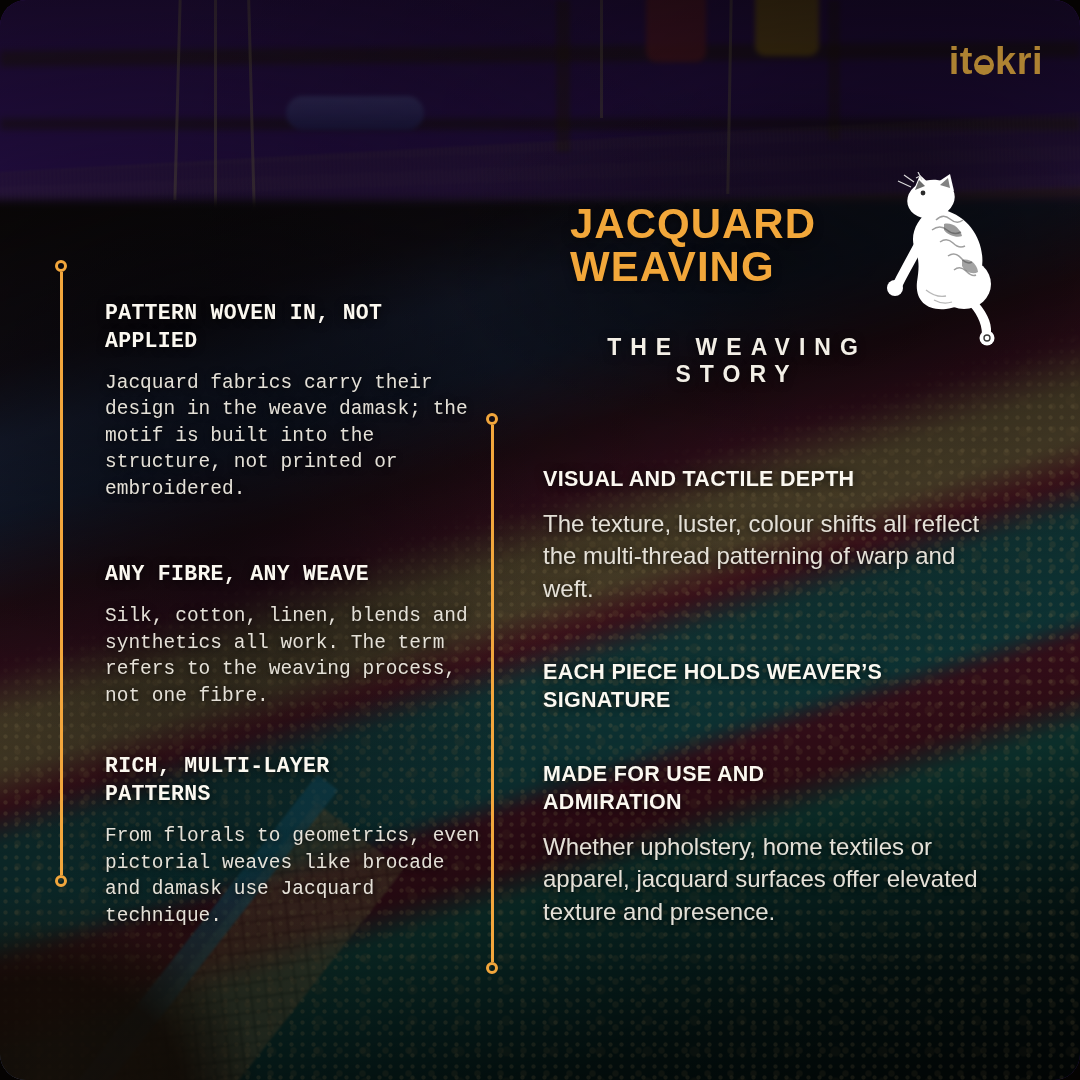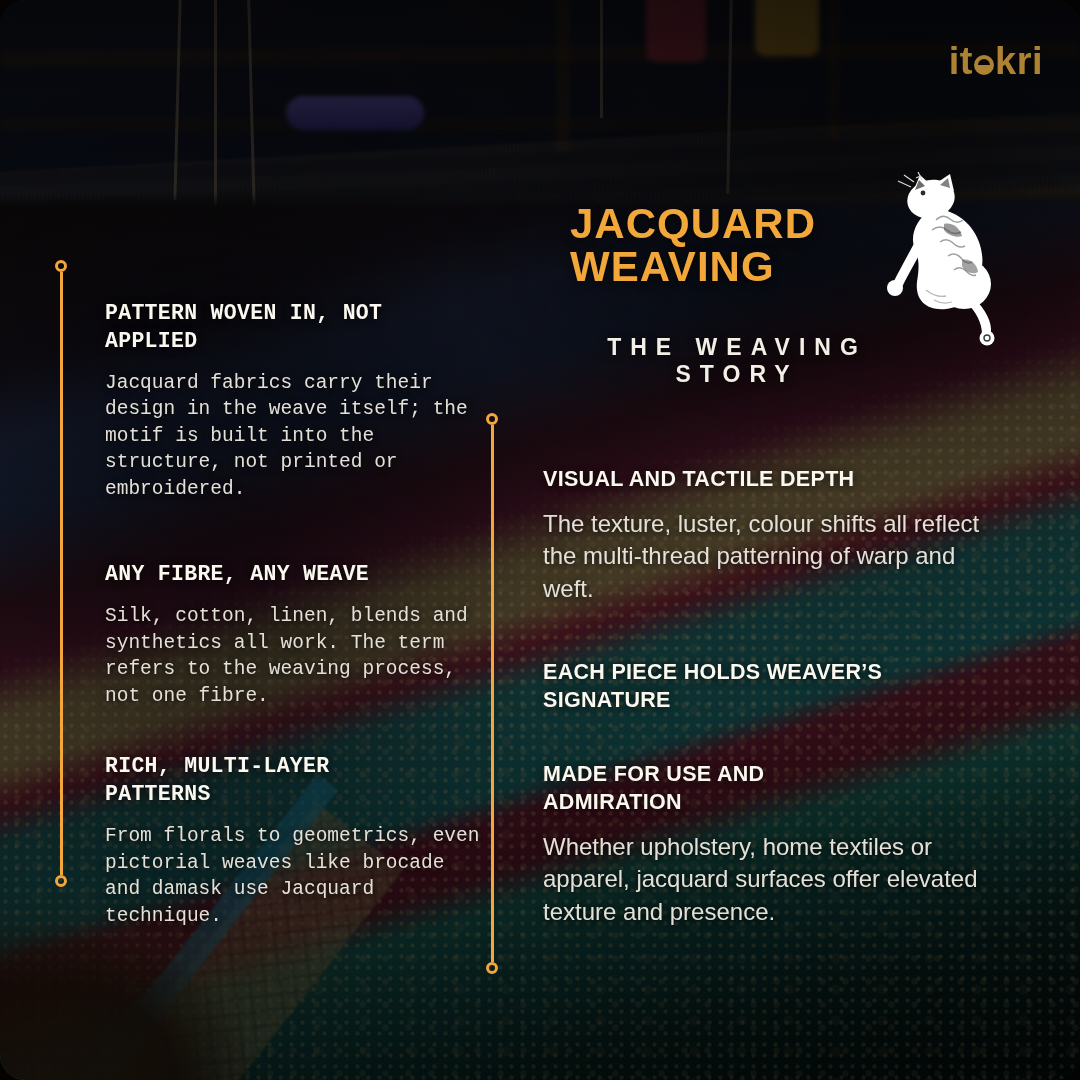--- a/index.html
+++ b/index.html
@@ -1,17 +1,17 @@
 <!DOCTYPE html>
 <html><head>
 <meta charset="utf-8">
 <style>
   html,body{margin:0;padding:0;background:#050302;}
   .stage{width:1080px;height:1080px;position:relative;font-family:"Liberation Sans",sans-serif;overflow:hidden;}
-  .poster{position:absolute;inset:0;border-radius:26px;overflow:hidden;background:#0f172a;}
+  .poster{position:absolute;inset:0;border-radius:26px;overflow:hidden;background:#4c1d95;}
 
   
   .bg-layer{position:absolute;pointer-events:none;}
   .loom-beam-top{left:0;right:0;top:46px;height:16px;background:#3c2b19;opacity:.55;filter:blur(3px);transform:rotate(-.5deg);}
   .loom-shelf{left:0;right:0;top:118px;height:12px;background:#2f2113;opacity:.5;filter:blur(3px);}
   .warp-sheet{left:-25px;right:-25px;top:142px;height:84px;opacity:.40;filter:blur(1.2px);transform:rotate(-3.2deg);
     background:repeating-linear-gradient(92deg,rgba(198,172,130,.6) 0 1.5px,rgba(90,70,45,.3) 1.5px 4px);}
   .breast-beam{left:-10px;right:-10px;top:206px;height:22px;background:linear-gradient(180deg,#6e4f2c,#33230f);opacity:.55;filter:blur(2.5px);transform:rotate(-2deg);}
   .loom-beam-low{left:0;right:0;top:250px;height:10px;background:#1f150c;opacity:.7;filter:blur(3px);}
   .cord{width:3px;background:#c9b48d;opacity:.5;filter:blur(.6px);top:0;}
@@ -154,21 +154,21 @@
     <div class="vline vline-right"></div>
     <div class="ring ring-rt"></div>
     <div class="ring ring-rb"></div>
 
     <div class="col col-left">
       <div class="sec sec1">
         <div class="sec-h">
           <span>PATTERN WOVEN IN, NOT</span>
           <span>APPLIED</span>
         </div>
-        <div class="sec-p">Jacquard fabrics carry their design in the weave itself; the motif is built into the structure, not printed or embroidered.</div>
+        <div class="sec-p">Jacquard fabrics carry their design in the weave damask; the motif is built into the structure, not printed or embroidered.</div>
       </div>
       <div class="sec sec2">
         <div class="sec-h">
           <span>ANY FIBRE, ANY WEAVE</span>
         </div>
         <div class="sec-p">Silk, cotton, linen, blends and synthetics all work. The term refers to the weaving process, not one fibre.</div>
       </div>
       <div class="sec sec3">
         <div class="sec-h">
           <span>RICH, MULTI-LAYER</span>

